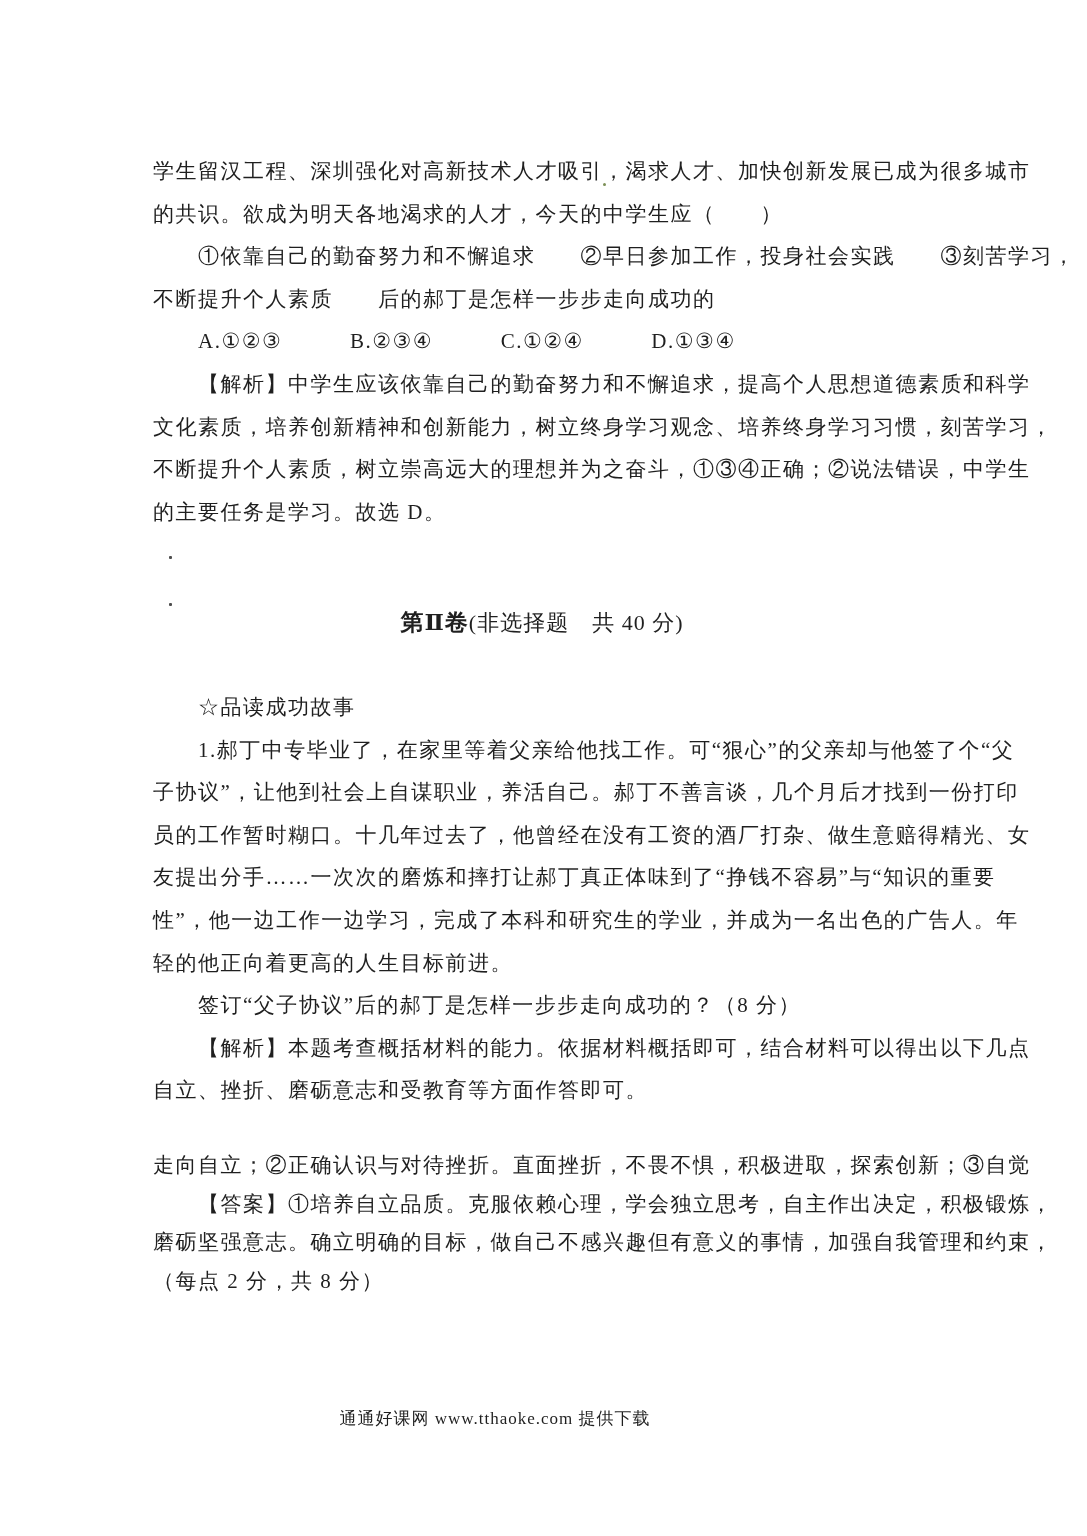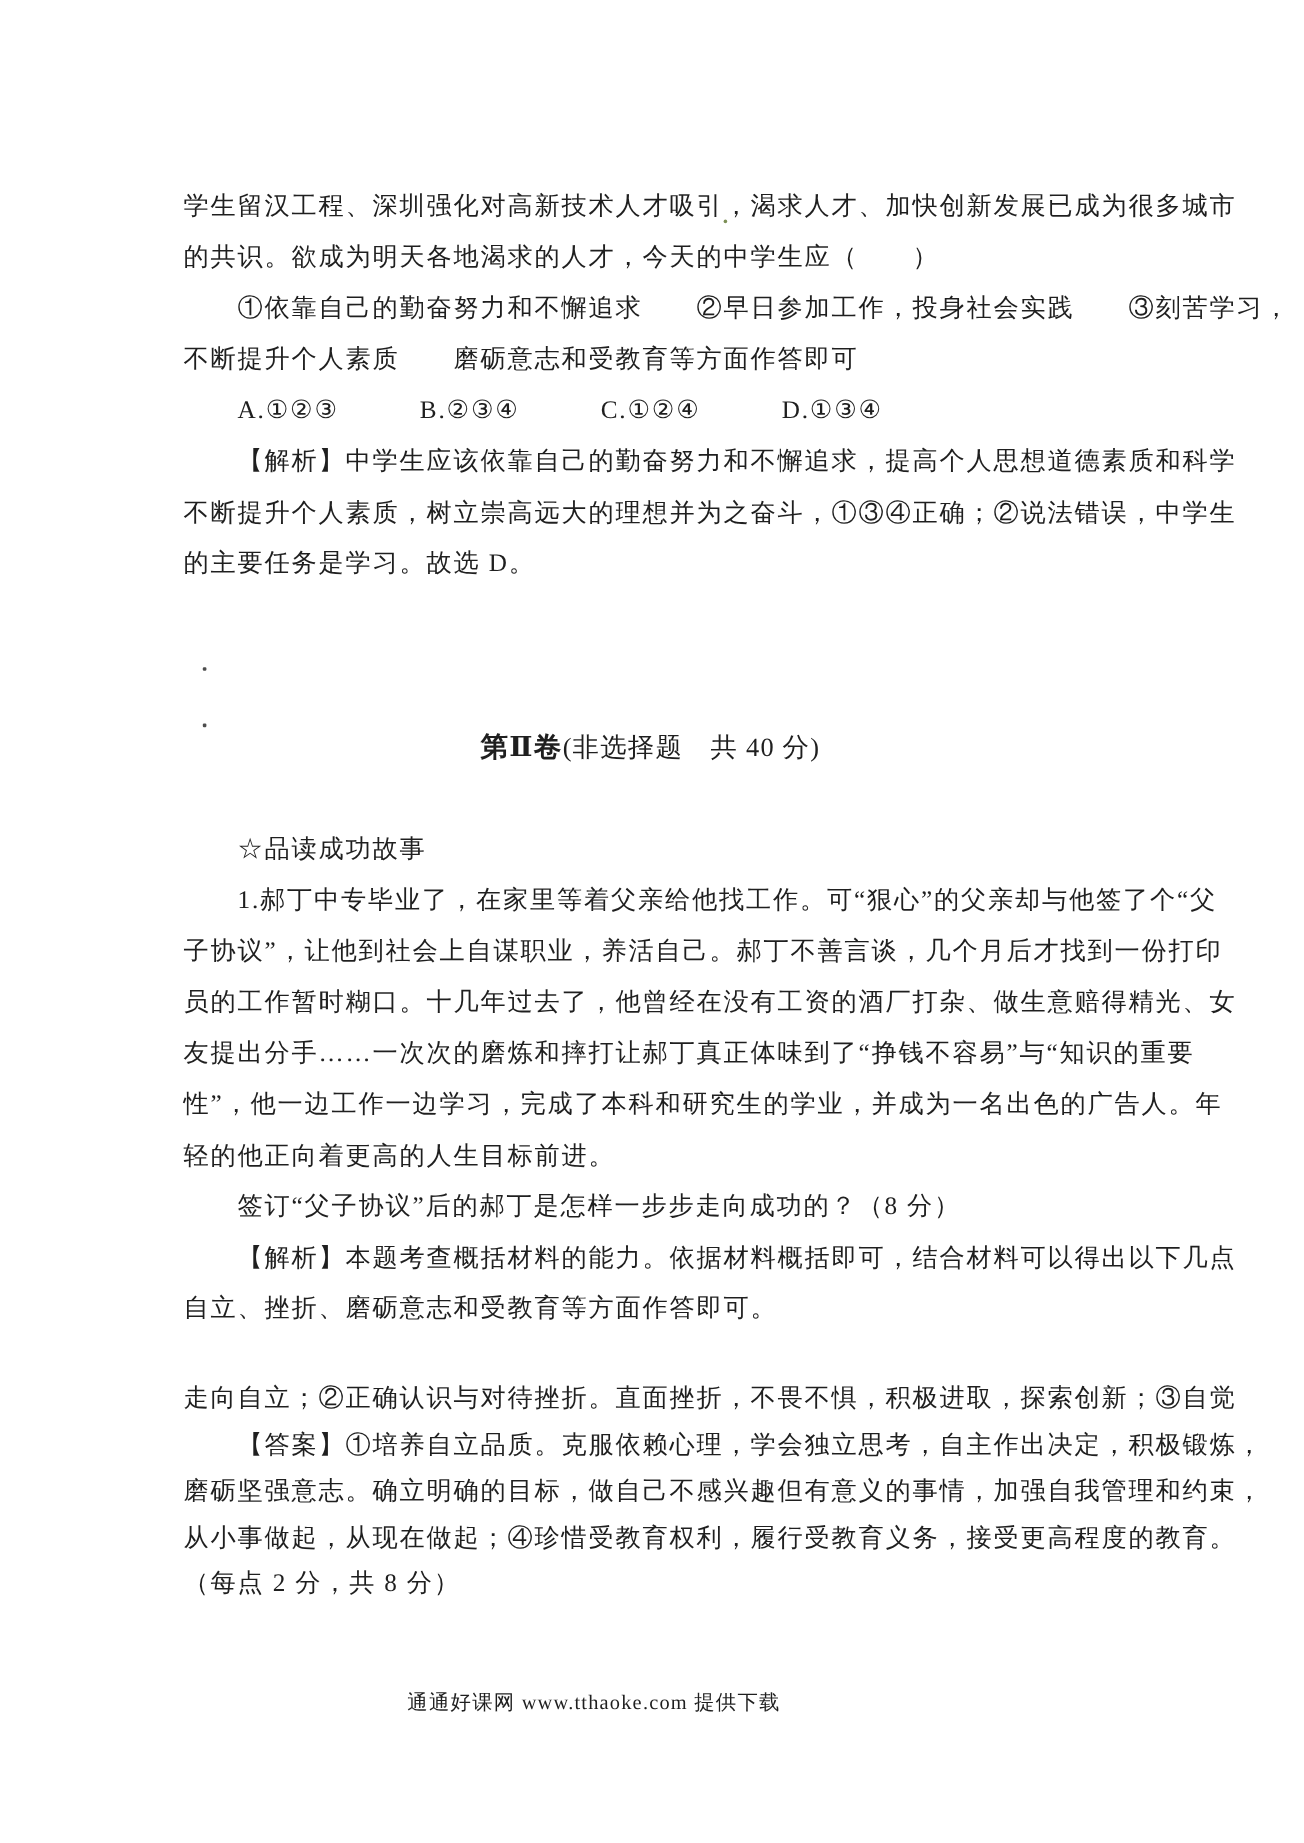--- a/index.html
+++ b/index.html
@@ -73,23 +73,24 @@
 <body>
 
 <div class="page" style="background-color: rgb(255, 255, 255); margin-left: 40px;">
 
   <div class="text-block lh-a" style="top: 150px; position: absolute; color: rgb(31, 31, 31);">
 
     <div class="spell-dot" style="background-color: rgb(124, 143, 86);"></div>
   <div class="line">学生留汉工程、深圳强化对高新技术人才吸引，渴求人才、加快创新发展已成为很多城市</div>
       <div class="line">的共识。欲成为明天各地渴求的人才，今天的中学生应（　　）</div>
       <div class="line indent">①依靠自己的勤奋努力和不懈追求　　②早日参加工作，投身社会实践　　③刻苦学习，</div>
-      <div class="line">不断提升个人素质　　磨砺意志和受教育等方面作答即可</div>
+      <div class="line">不断提升个人素质　　后的郝丁是怎样一步步走向成功的</div>
       <div class="line indent">A.①②③　　　B.②③④　　　C.①②④　　　D.①③④</div>
       <div class="line indent">【解析】中学生应该依靠自己的勤奋努力和不懈追求，提高个人思想道德素质和科学</div>
+      <div class="line">文化素质，培养创新精神和创新能力，树立终身学习观念、培养终身学习习惯，刻苦学习，</div>
       <div class="line">不断提升个人素质，树立崇高远大的理想并为之奋斗，①③④正确；②说法错误，中学生</div>
       <div class="line">的主要任务是学习。故选 D。</div>
     </div>
 
   <div class="margin-dot" style="left: 129px; top: 556px; background-color: rgb(77, 77, 77);"></div>
   <div class="margin-dot" style="left: 129px; top: 603px; background-color: rgb(77, 77, 77);"></div>
 
   <div class="part2-heading" style="color: rgb(31, 31, 31);">
     <span class="h-bold">第Ⅱ卷</span><span>(非选择题　共 40 分)</span>
   </div>
@@ -106,19 +107,18 @@
       <div class="line indent">签订“父子协议”后的郝丁是怎样一步步走向成功的？（8 分）</div>
       <div class="line indent">【解析】本题考查概括材料的能力。依据材料概括即可，结合材料可以得出以下几点</div>
       <div class="line">自立、挫折、磨砺意志和受教育等方面作答即可。</div>
     </div>
 
   <div class="text-block lh-b" style="top: 1146px; position: absolute; color: rgb(31, 31, 31);">
 
   <div class="line">走向自立；②正确认识与对待挫折。直面挫折，不畏不惧，积极进取，探索创新；③自觉</div>
       <div class="line indent">【答案】①培养自立品质。克服依赖心理，学会独立思考，自主作出决定，积极锻炼，</div>
       <div class="line">磨砺坚强意志。确立明确的目标，做自己不感兴趣但有意义的事情，加强自我管理和约束，</div>
-      <div class="line">从小事做起，从现在做起；④珍惜受教育权利，履行受教育义务，接受更高程度的教育。</div>
       <div class="line">（每点 2 分，共 8 分）</div>
     </div>
 
   <div class="footer" style="color: rgb(31, 31, 31);">通通好课网  www.tthaoke.com  提供下载</div>
 
 </div>
 
 </body></html>

